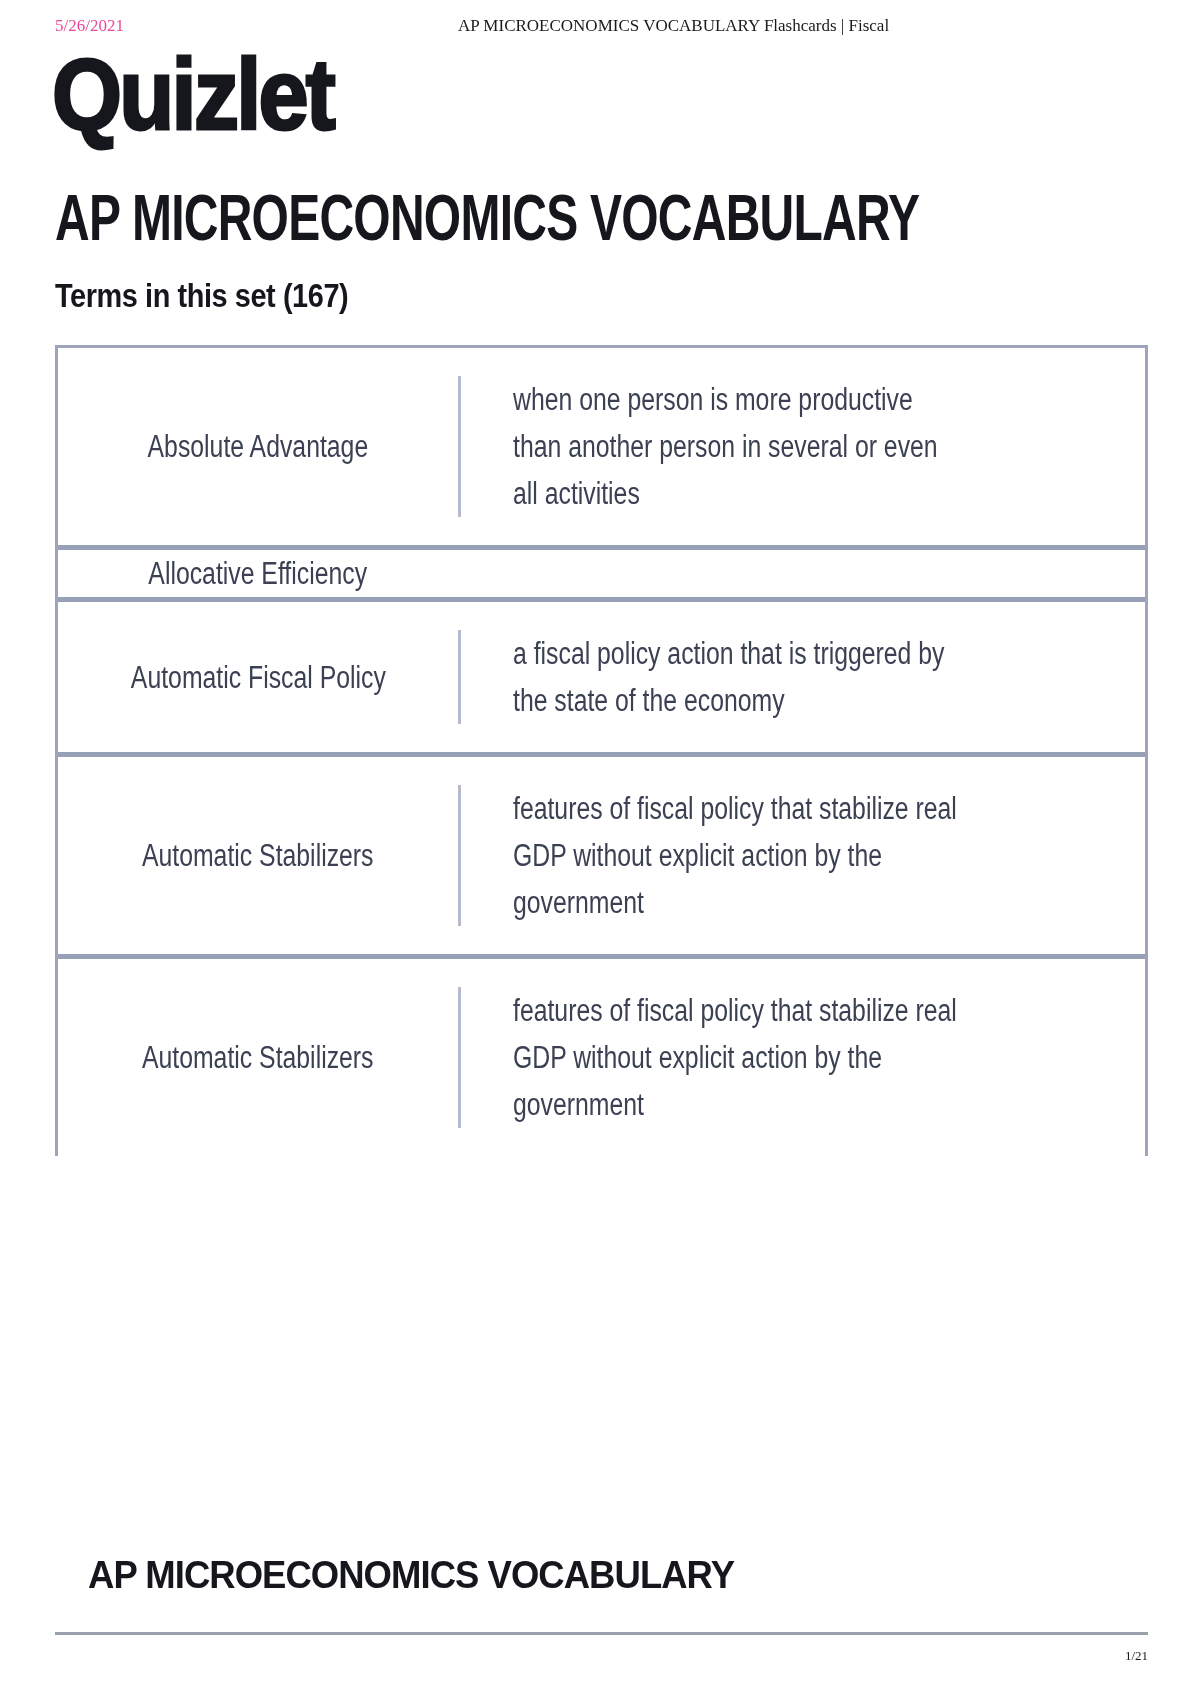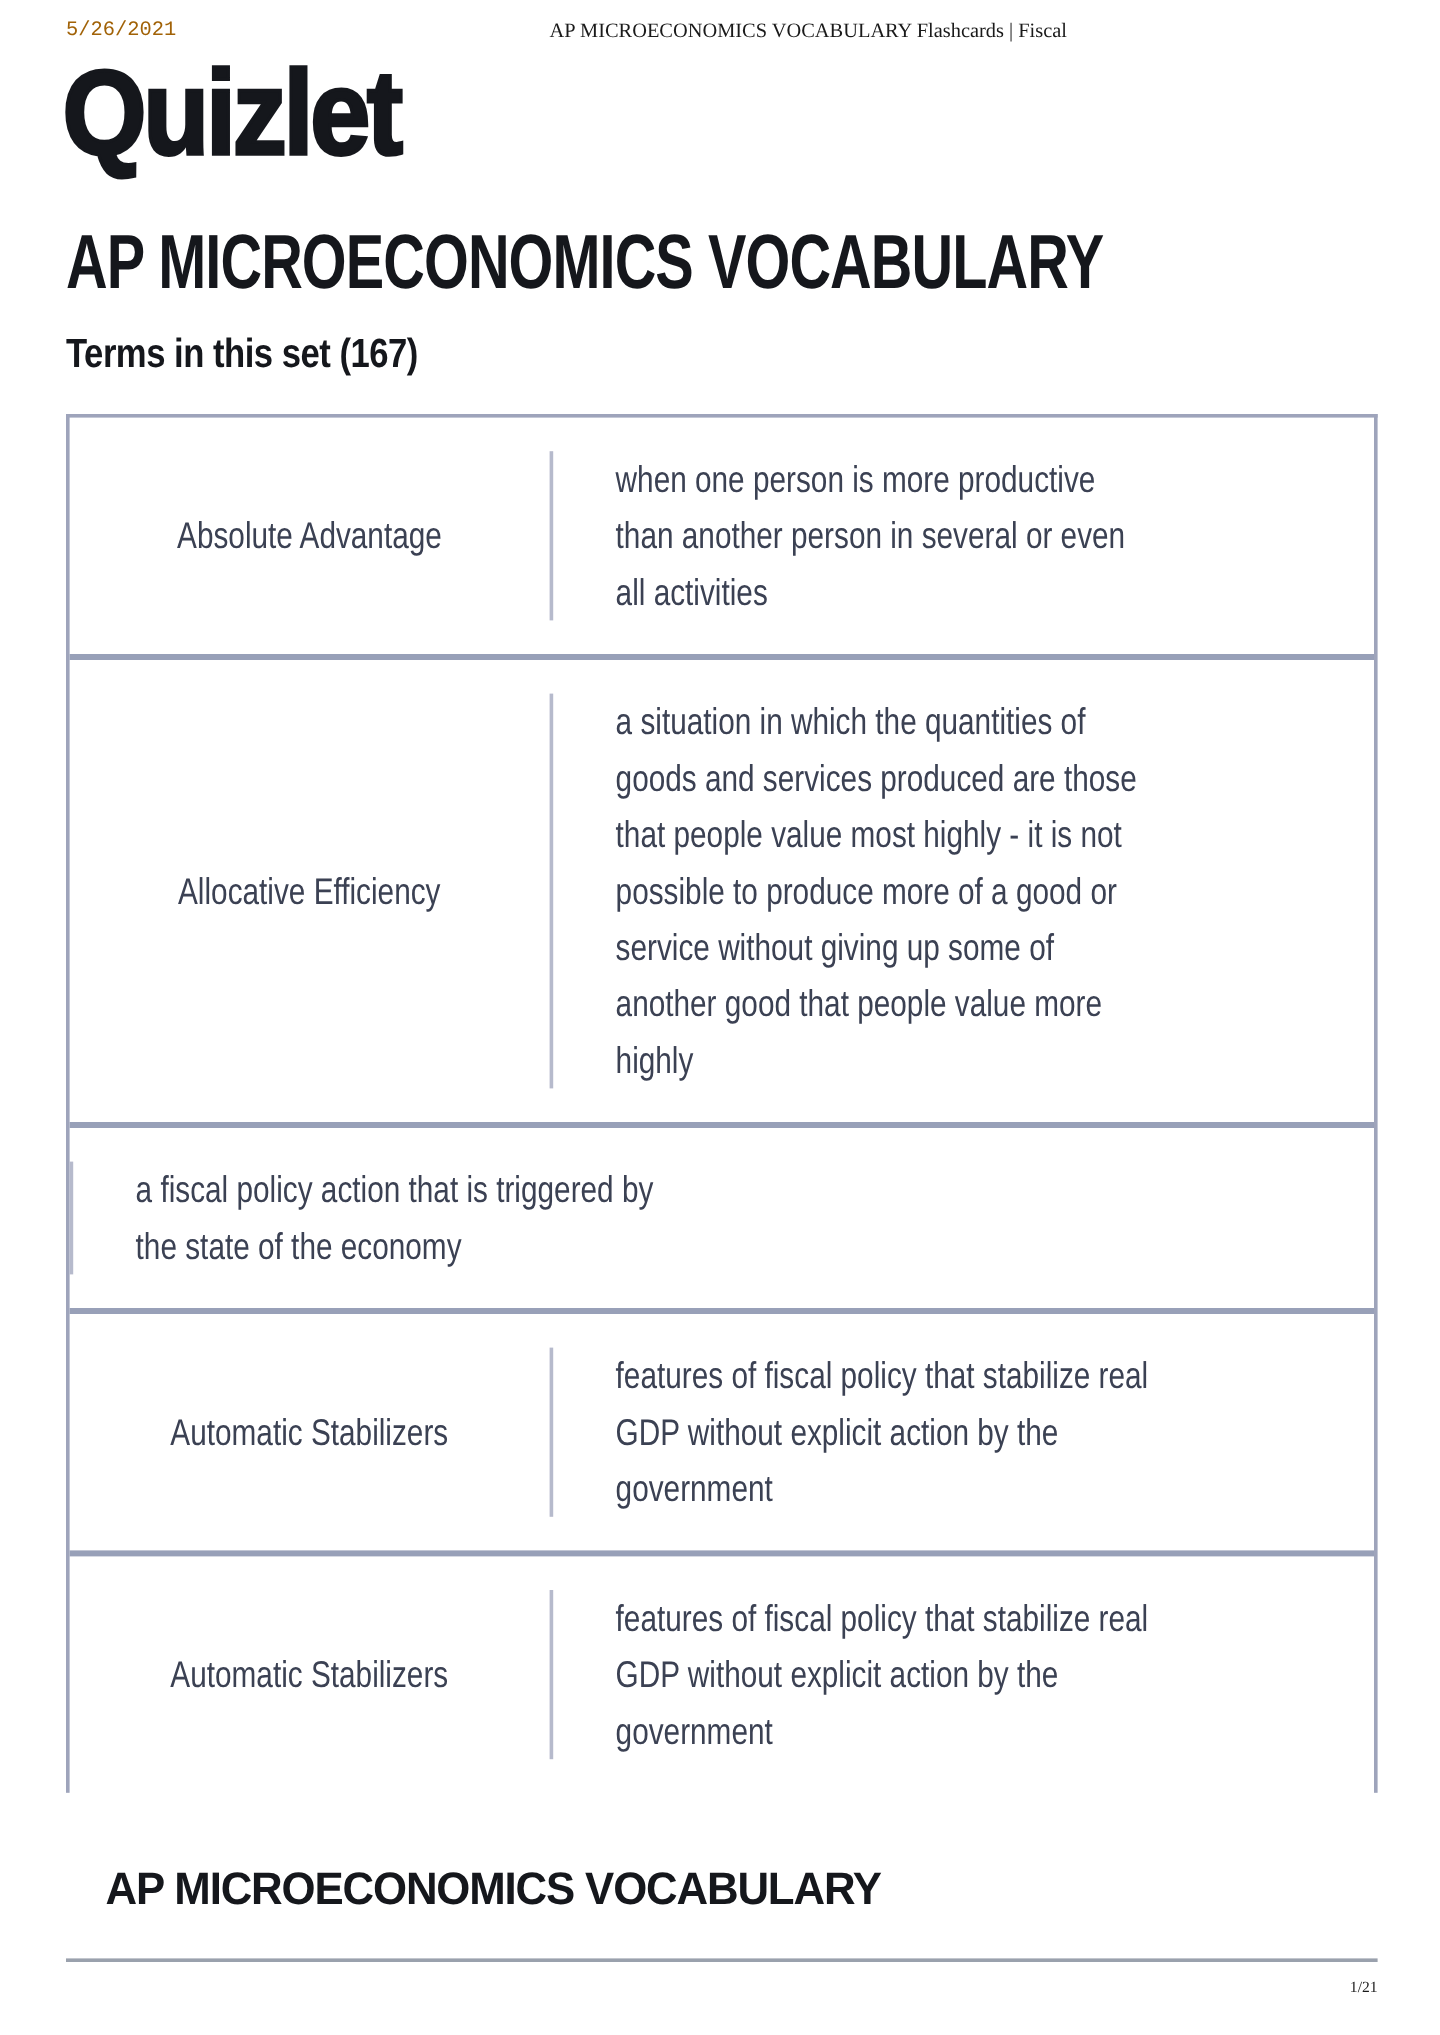--- a/index.html
+++ b/index.html
@@ -9,22 +9,22 @@
     width: 1200px;
     height: 1696px;
     background: #ffffff;
     overflow: hidden;
     font-family: "Liberation Sans", sans-serif;
   }
 
   
   .print-header-date {
     position: absolute; left: 55px; top: 16px;
-    font-family: Liberation Mono, monospace;
-    font-size: 17px; color: #a16207;
+    font-family: Liberation Serif, serif;
+    font-size: 17px; color: #ec4899;
   }
   .print-header-title {
     position: absolute; left: 458px; top: 16px;
     font-family: "Liberation Serif", serif;
     font-size: 17px; color: #1a1a1a;
   }
 
   
   .logo {
     position: absolute; left: 52px; top: 44px;
@@ -132,32 +132,26 @@
         <div class="def-text">when one person is more productive
 than another person in several or even
 all activities</div>
       </div>
     </div>
 
     <div class="card-row">
       <div class="term-cell">
         <div class="term-text">Allocative Efficiency</div>
       </div>
-      <div class="def-cell">
-        <div class="def-text">a situation in which the quantities of
-goods and services produced are those
-that people value most highly - it is not
-possible to produce more of a good or
-service without giving up some of
-another good that people value more
-highly</div>
-      </div>
     </div>
 
     <div class="card-row">
+      <div class="term-cell">
+        <div class="term-text">Automatic Fiscal Policy</div>
+      </div>
       <div class="def-cell">
         <div class="def-text">a fiscal policy action that is triggered by
 the state of the economy</div>
       </div>
     </div>
 
     <div class="card-row">
       <div class="term-cell">
         <div class="term-text">Automatic Stabilizers</div>
       </div>

